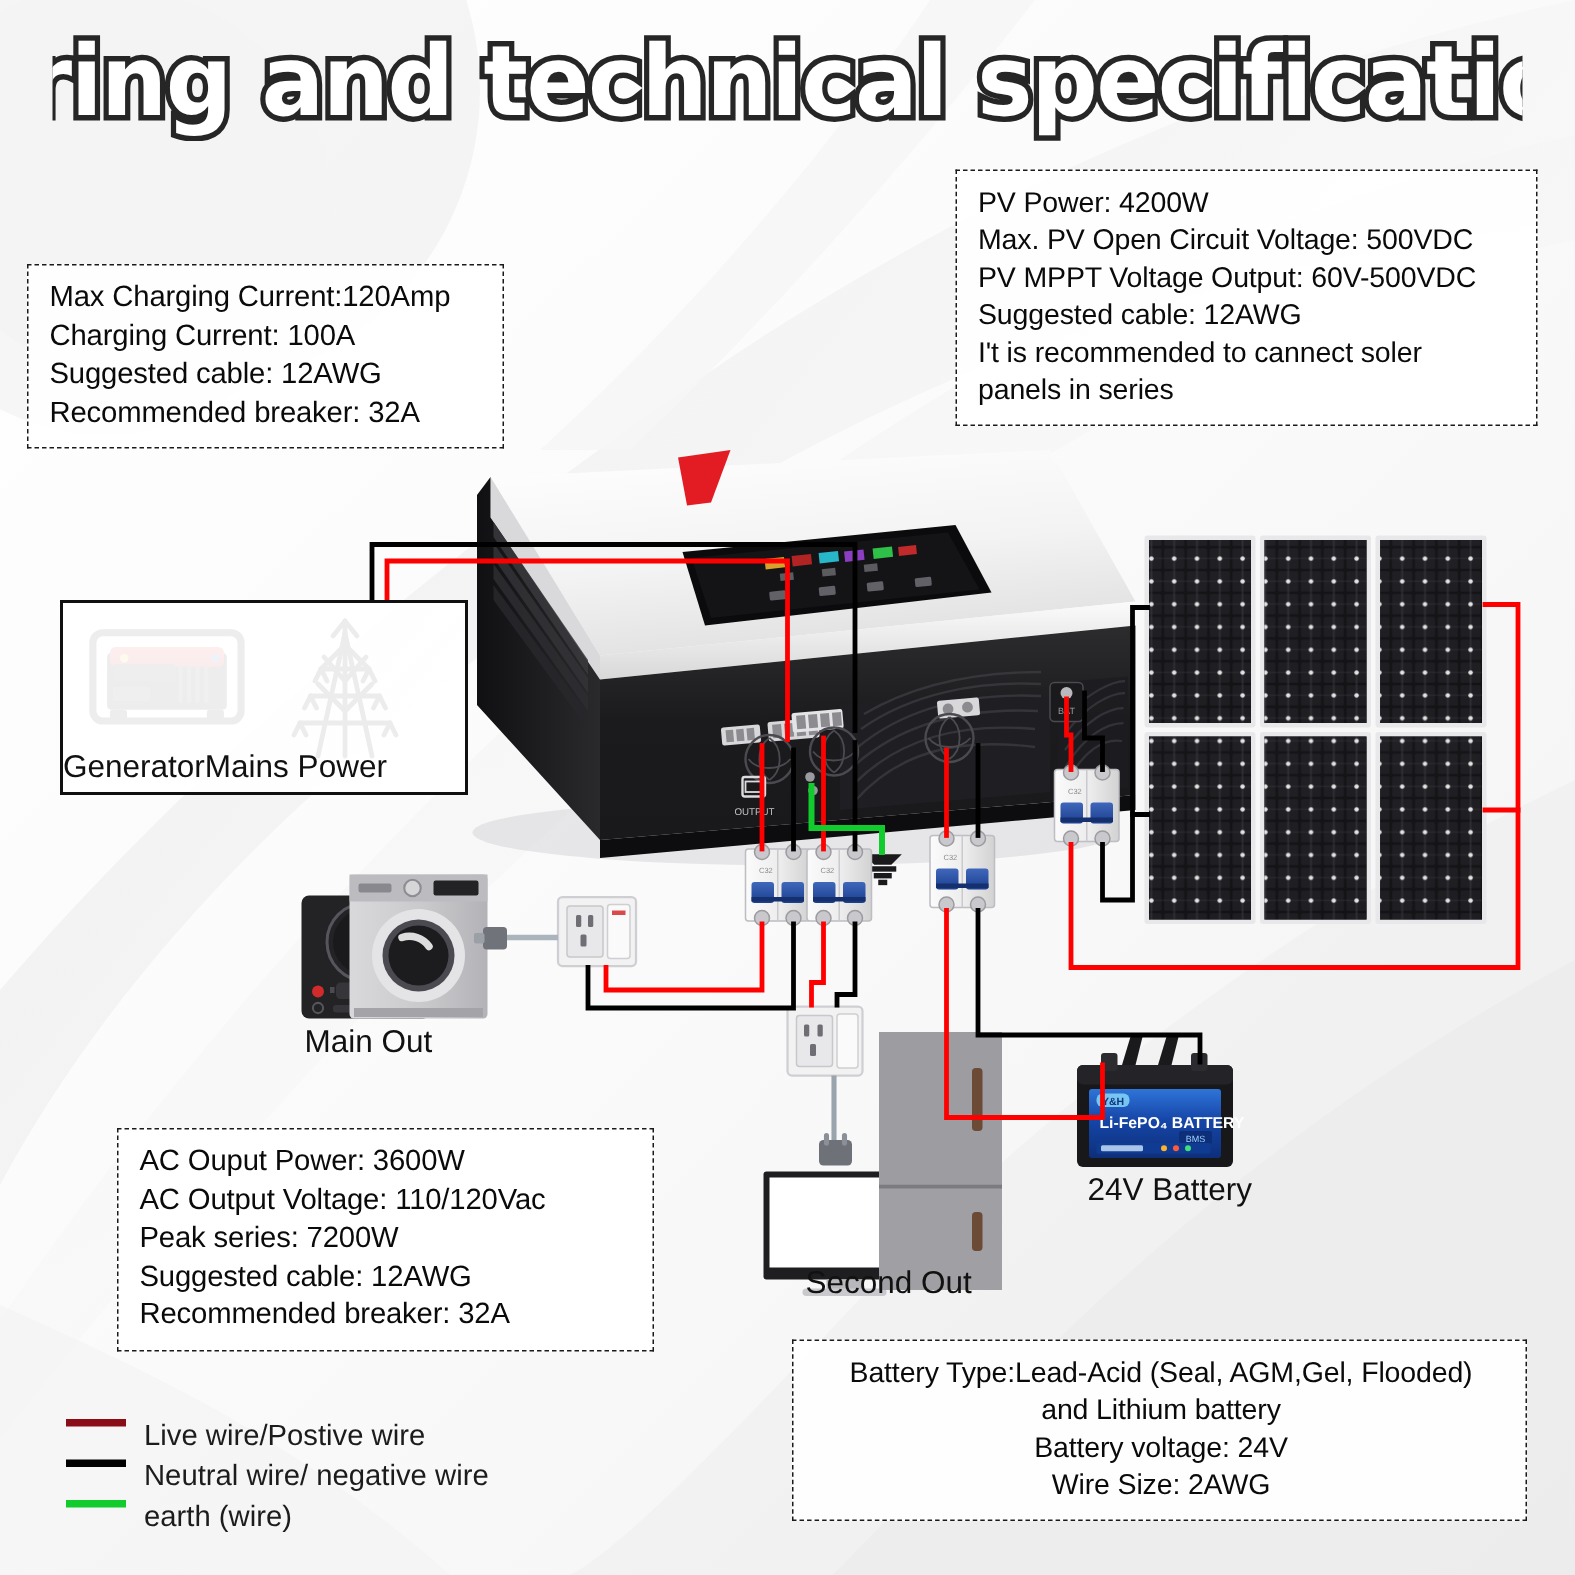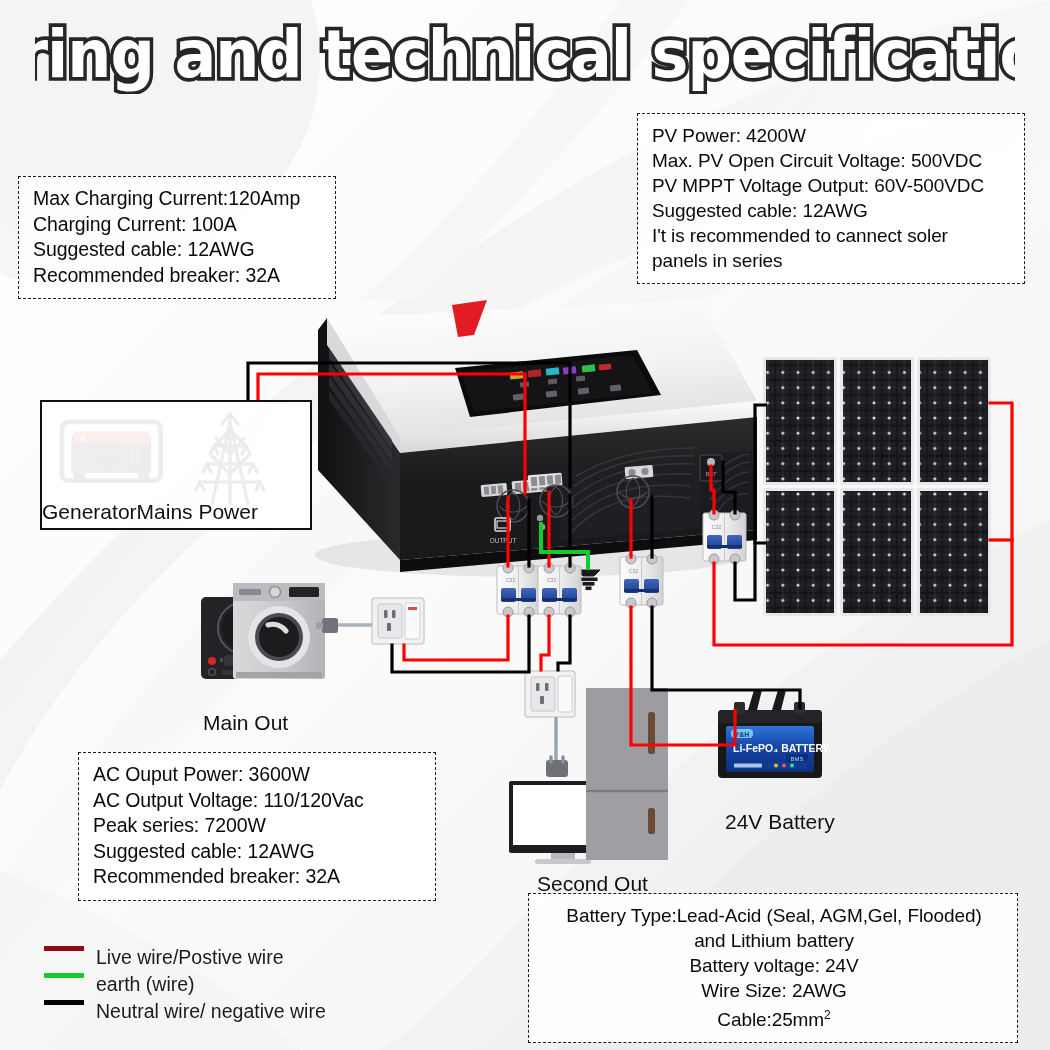--- a/index.html
+++ b/index.html
@@ -52,21 +52,21 @@
   }
   #box-source .src-labels {
     position: absolute; bottom: 4px; left: 0; width: 100%;
     display: flex; justify-content: flex-start;
     font-size: 21px; color: #111;
   }
 
   
   .dlabel {
     position: absolute; z-index: 5;
-    font-size: 21px; color: #111; white-space: nowrap; margin-top: 28px;
+    font-size: 21px; color: #111; white-space: nowrap;
   }
   #lbl-mainout   { left: 203px; top: 683px; }
   #lbl-secondout { left: 537px; top: 844px; }
   #lbl-battery   { left: 725px; top: 782px; }
 
   
   #legend { position: absolute; left: 44px; top: 946px; z-index: 5; }
   .leg-row { display: flex; height: 27px; }
   .leg-swatch { width: 40px; height: 5px; margin-right: 12px; flex: 0 0 auto; }
   .leg-text { font-size: 19.5px; color: #1c1c1c; white-space: nowrap; }
@@ -615,40 +615,39 @@
   <div class="line">Peak series:  7200W</div>
   <div class="line">Suggested cable: 12AWG</div>
   <div class="line">Recommended breaker: 32A</div>
 </div>
 
 <div class="spec-box" id="box-batt">
   <div class="line">Battery Type:Lead-Acid (Seal, AGM,Gel, Flooded)</div>
   <div class="line">and Lithium battery</div>
   <div class="line">Battery voltage: 24V</div>
   <div class="line">Wire Size: 2AWG</div>
-  <div class="line"><span>Cable:25mm</span><span class="sup">2</span></div>
 </div>
 
 <div id="box-source">
   <div class="src-labels">
     <span>Generator</span>
     <span>Mains Power</span>
   </div>
 </div>
 
 <div class="dlabel" id="lbl-mainout">Main Out</div>
 <div class="dlabel" id="lbl-secondout">Second Out</div>
 <div class="dlabel" id="lbl-battery">24V Battery</div>
 
 <div id="legend">
   <div class="leg-row">
     <span class="leg-swatch" style="background:#8b0d17"></span>
     <span class="leg-text">Live wire/Postive wire</span>
   </div>
   <div class="leg-row">
+    <span class="leg-swatch" style="background:#000000"></span>
+    <span class="leg-text">Neutral wire/ negative wire</span>
+  </div>
+  <div class="leg-row">
     <span class="leg-swatch" style="background:#12cc2e"></span>
     <span class="leg-text">earth (wire)</span>
   </div>
-  <div class="leg-row">
-    <span class="leg-swatch" style="background:#000000"></span>
-    <span class="leg-text">Neutral wire/ negative wire</span>
-  </div>
 </div>
 
 </body></html>

